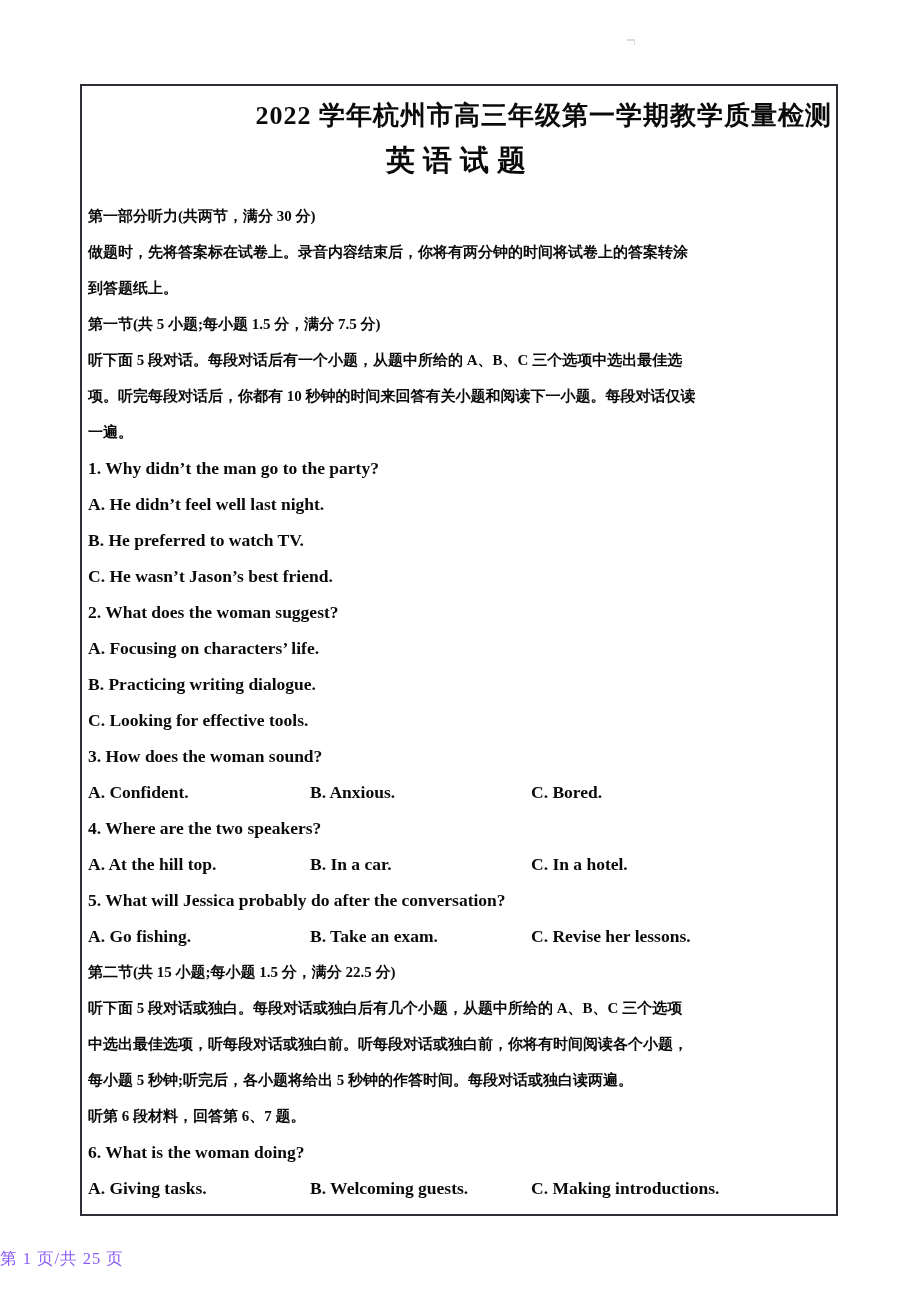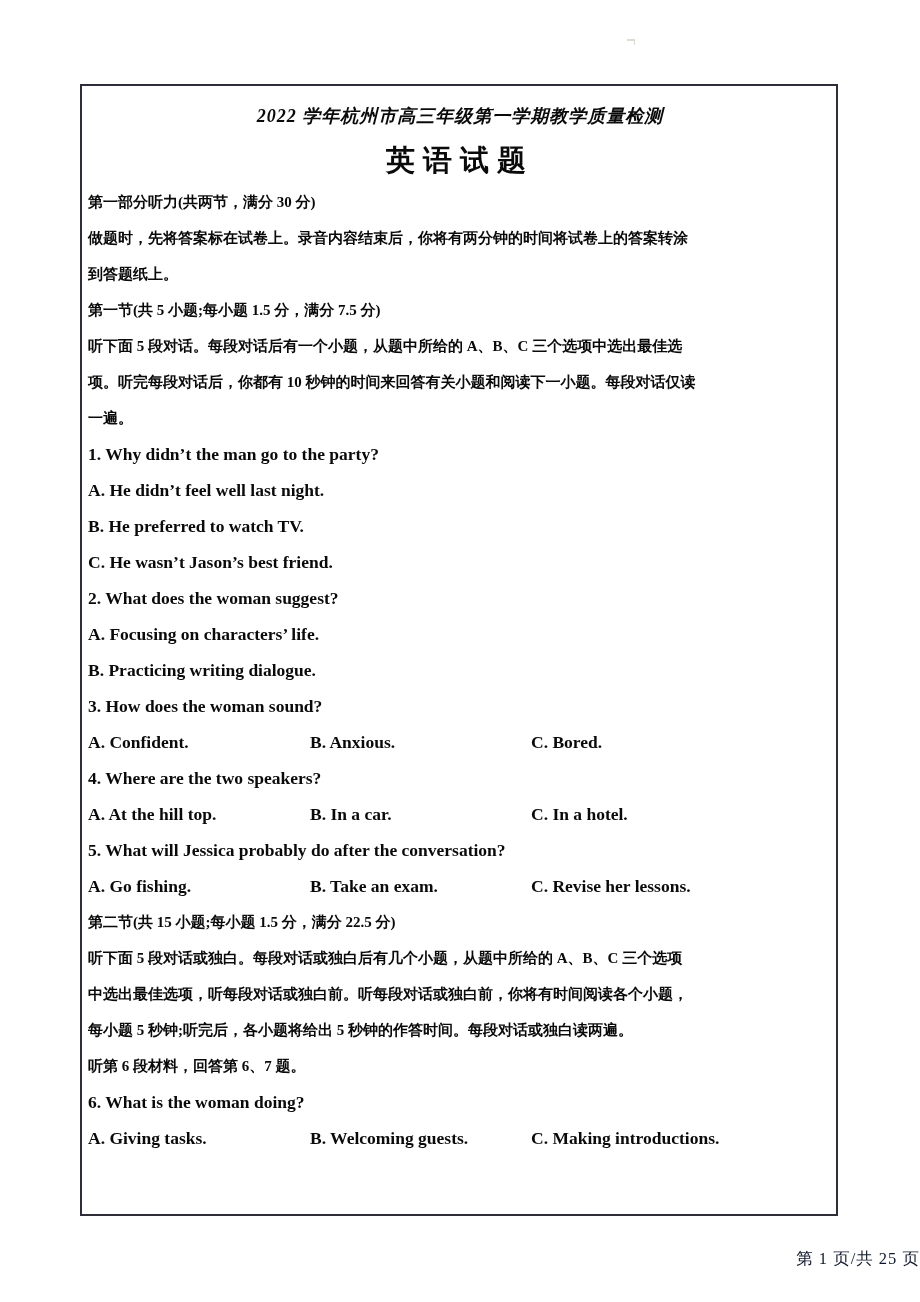--- a/index.html
+++ b/index.html
@@ -25,37 +25,36 @@
     padding: 10px 4px 0 6px;
     background: #ffffff;
   }
   .line {
     height: 36px;
     line-height: 36px;
     white-space: nowrap;
     overflow: visible;
   }
   .title1 {
-    text-align: center;
-    font-size: 18px;
+    text-align: right;
+    font-size: 26px;
     font-weight: bold;
     height: 40px;
     line-height: 40px;
     letter-spacing: 1px;
-    font-style: italic;
   }
   .title2 {
     text-align: center;
     font-size: 29px;
     font-weight: bold;
     font-family: "Liberation Sans", sans-serif;
     letter-spacing: 8px;
     height: 48px;
     line-height: 48px;
-    margin-bottom: 0;
+    margin-bottom: 14px;
   }
   .cn {
     font-weight: bold;
     font-size: 15px;
   }
   .en {
     font-size: 17.5px;
     font-weight: bold;
   }
   .options-row {
@@ -63,24 +62,24 @@
     grid-template-columns: 222px 221px 1fr;
   }
   .options-row span {
     display: block;
   }
   .page-footer {
     position: absolute;
     left: 0;
     right: 0;
     top: 1248px;
-    text-align: right;
+    text-align: left;
     font-size: 16.5px;
     letter-spacing: 1px;
-    color: #0f172a;
+    color: #8b5cf6;
   }
   .stray-mark {
     position: absolute;
     left: 627px;
     top: 39px;
     width: 7px;
     height: 4px;
     border-top: 2px solid #d9d9cf;
     border-right: 1px solid #d9d9cf;
     opacity: 0.9;
@@ -106,20 +105,21 @@
   <div class="line cn">一遍。</div>
 
   <div class="line en">1. Why didn’t the man go to the party?</div>
   <div class="line en">A. He didn’t feel well last night.</div>
   <div class="line en">B. He preferred to watch TV.</div>
   <div class="line en">C. He wasn’t Jason’s best friend.</div>
 
   <div class="line en">2. What does the woman suggest?</div>
   <div class="line en">A. Focusing on characters’ life.</div>
   <div class="line en">B. Practicing writing dialogue.</div>
+  <div class="line en">C. Looking for effective tools.</div>
 
   <div class="line en">3. How does the woman sound?</div>
   <div class="line en options-row">
     <span>A. Confident.</span>
     <span>B. Anxious.</span>
     <span>C. Bored.</span>
   </div>
 
   <div class="line en">4. Where are the two speakers?</div>
   <div class="line en options-row">

